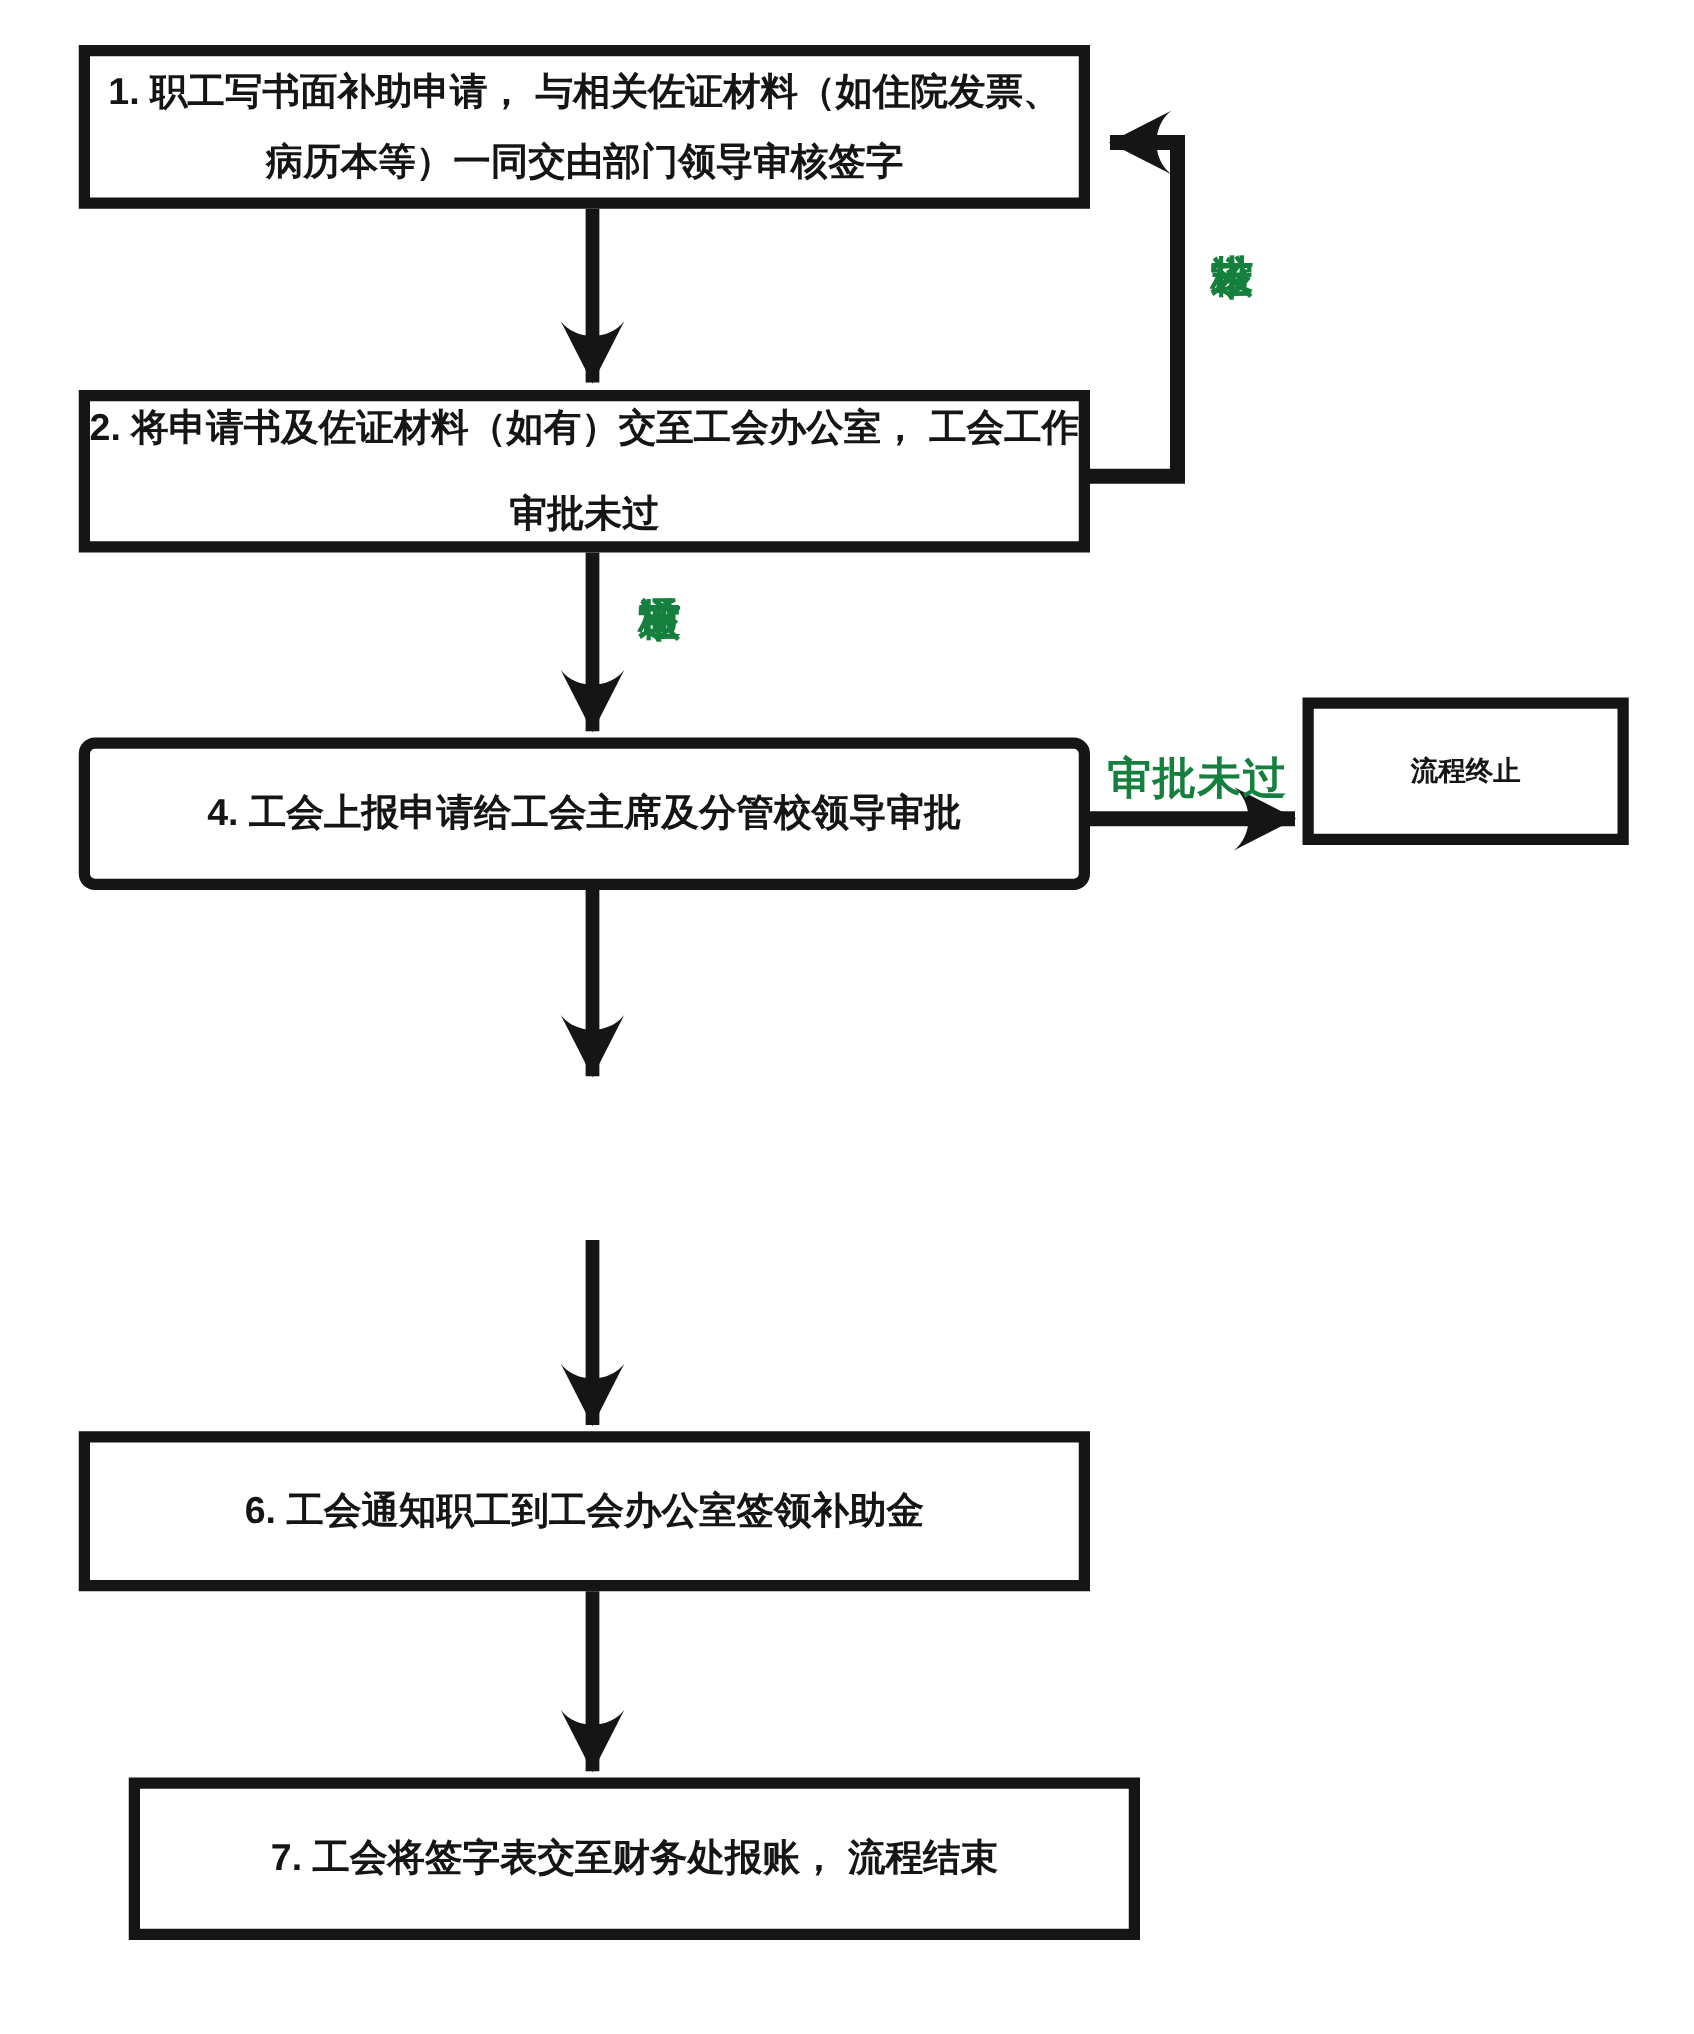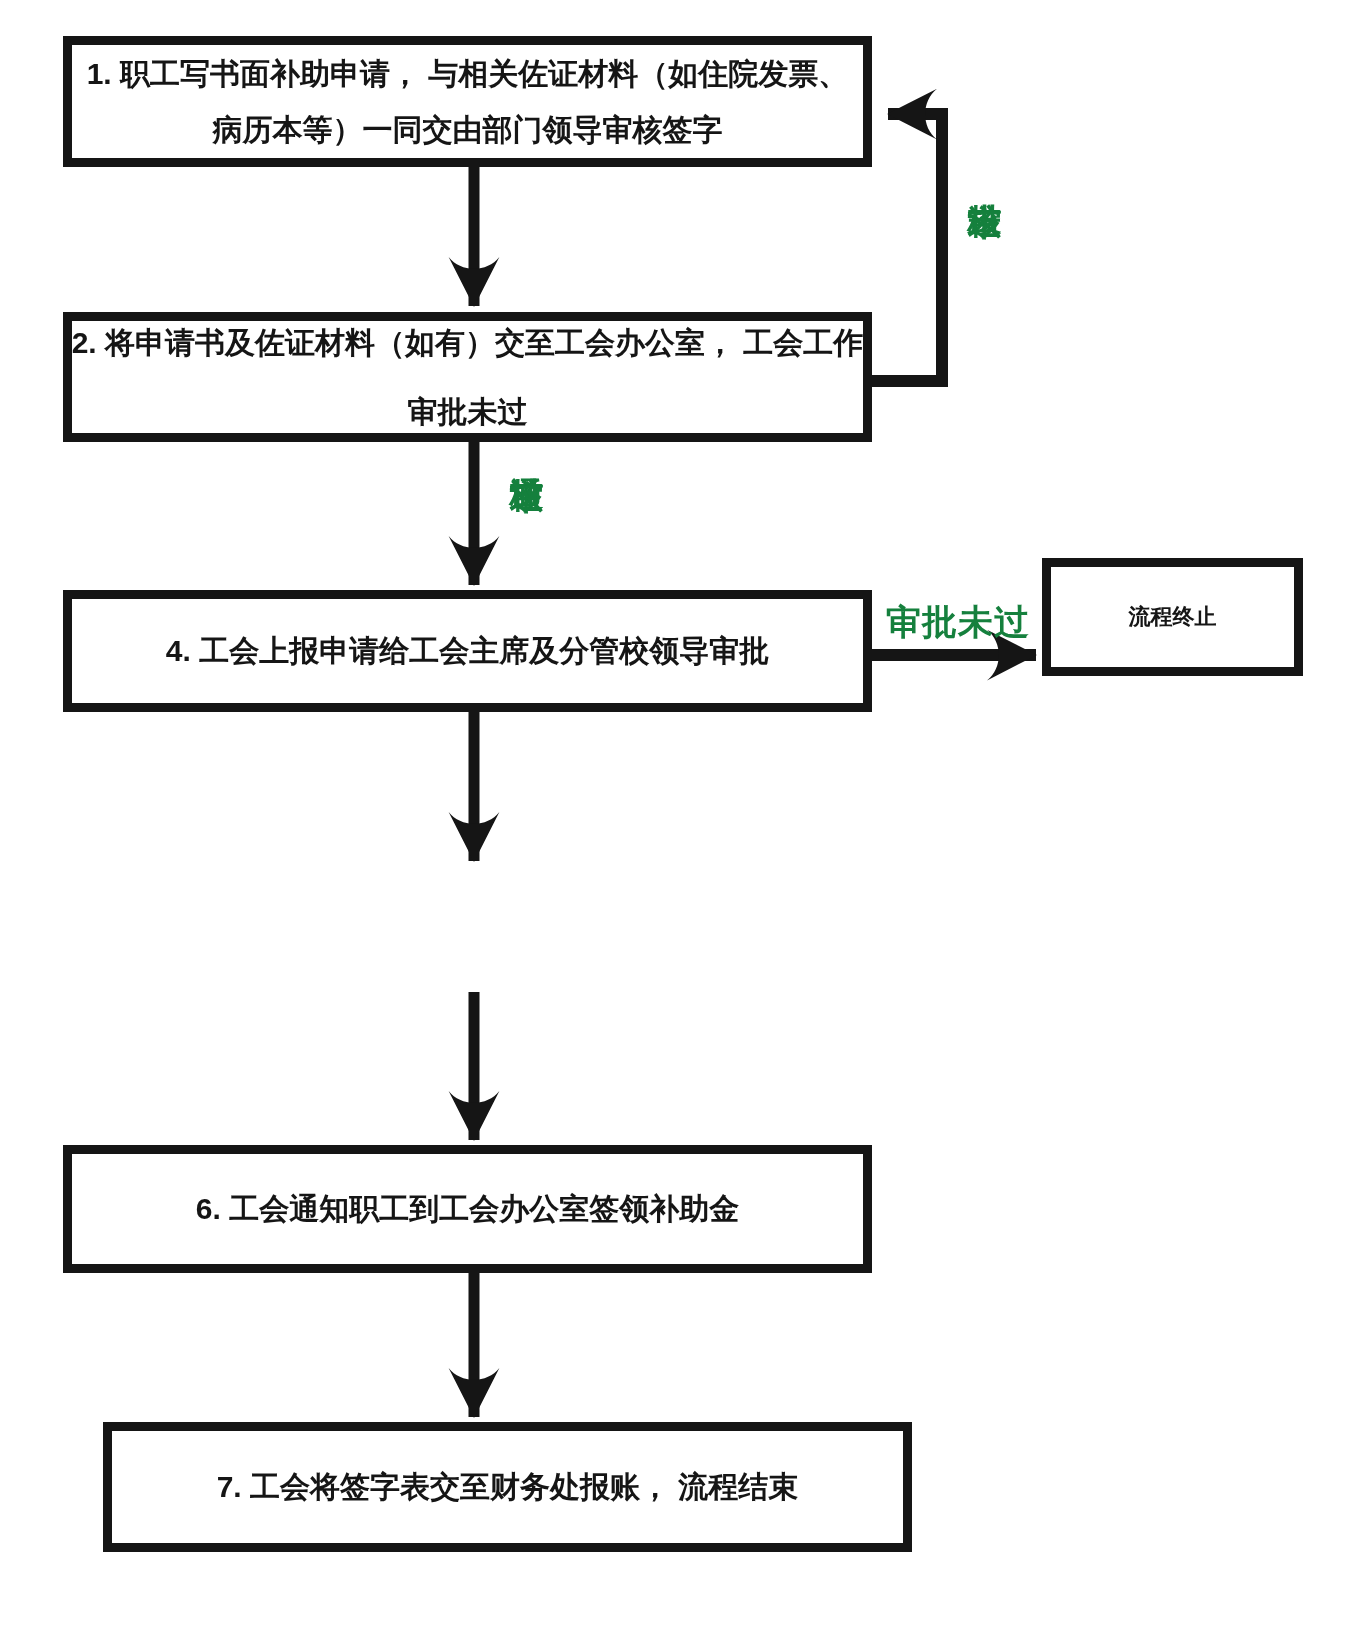--- a/index.html
+++ b/index.html
@@ -38,21 +38,21 @@
     font-weight: bold;
     font-size: 30px;
     line-height: 56px;
     z-index: 2;
   }
   .flow-box .line {
     white-space: nowrap;
   }
   .box-1 { top: 36px;   height: 131px; }
   .box-2 { top: 312px;  height: 130px; gap: 13px; }
-  .box-4 { top: 590px;  height: 122px; }
+  .box-4 { top: 590px;  height: 122px; border-radius: 13px; }
   .box-5 { top: 866px;  height: 128px; }
   .box-6 { top: 1145px; height: 128px; }
   .box-7 { top: 1422px; height: 130px; margin-left: 40px; }
   .box-terminate {
     left: 1042px;
     top: 558px;
     width: 261px;
     height: 118px;
     font-size: 22px;
   }

